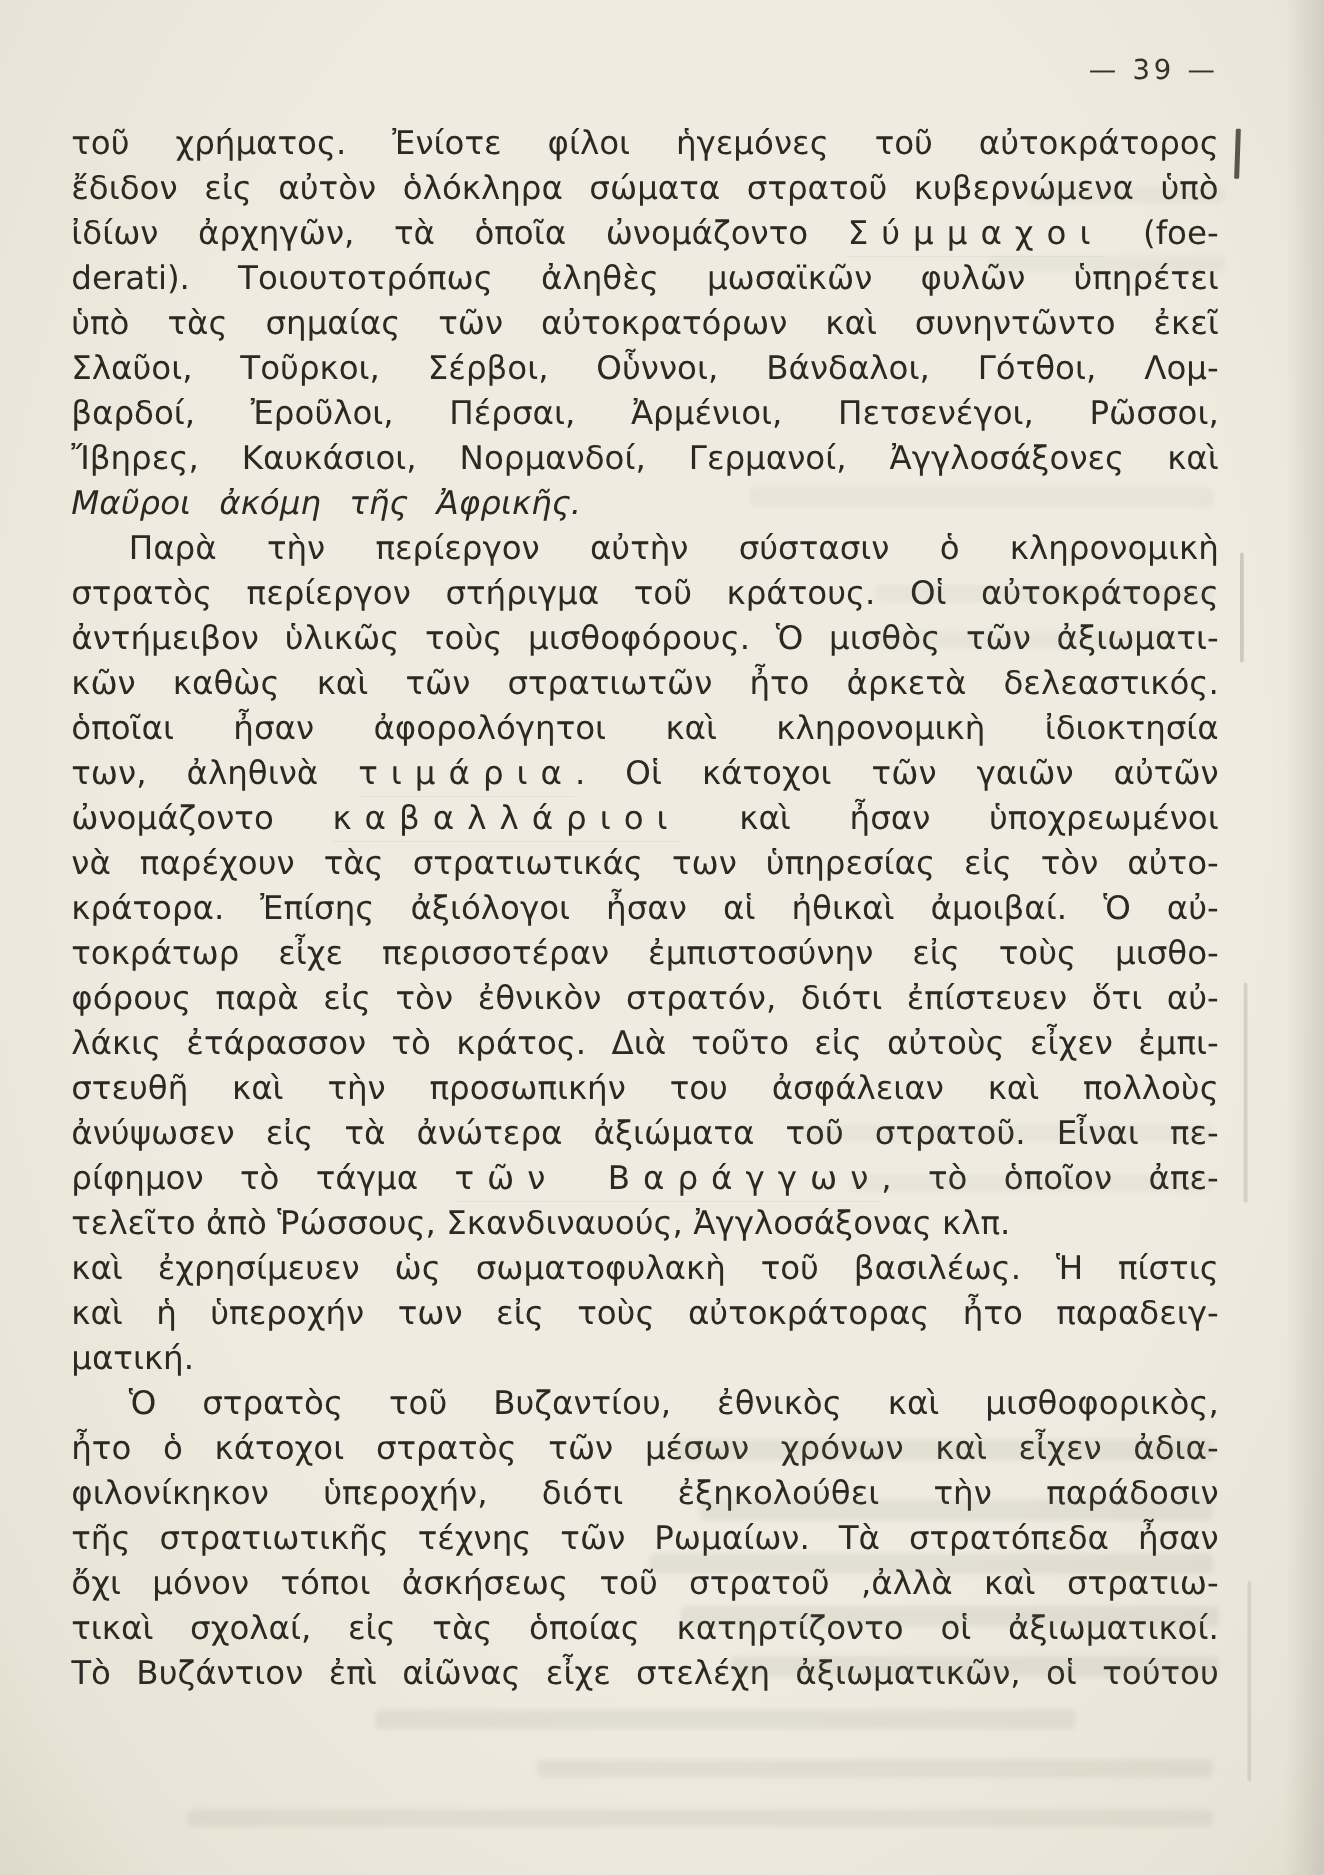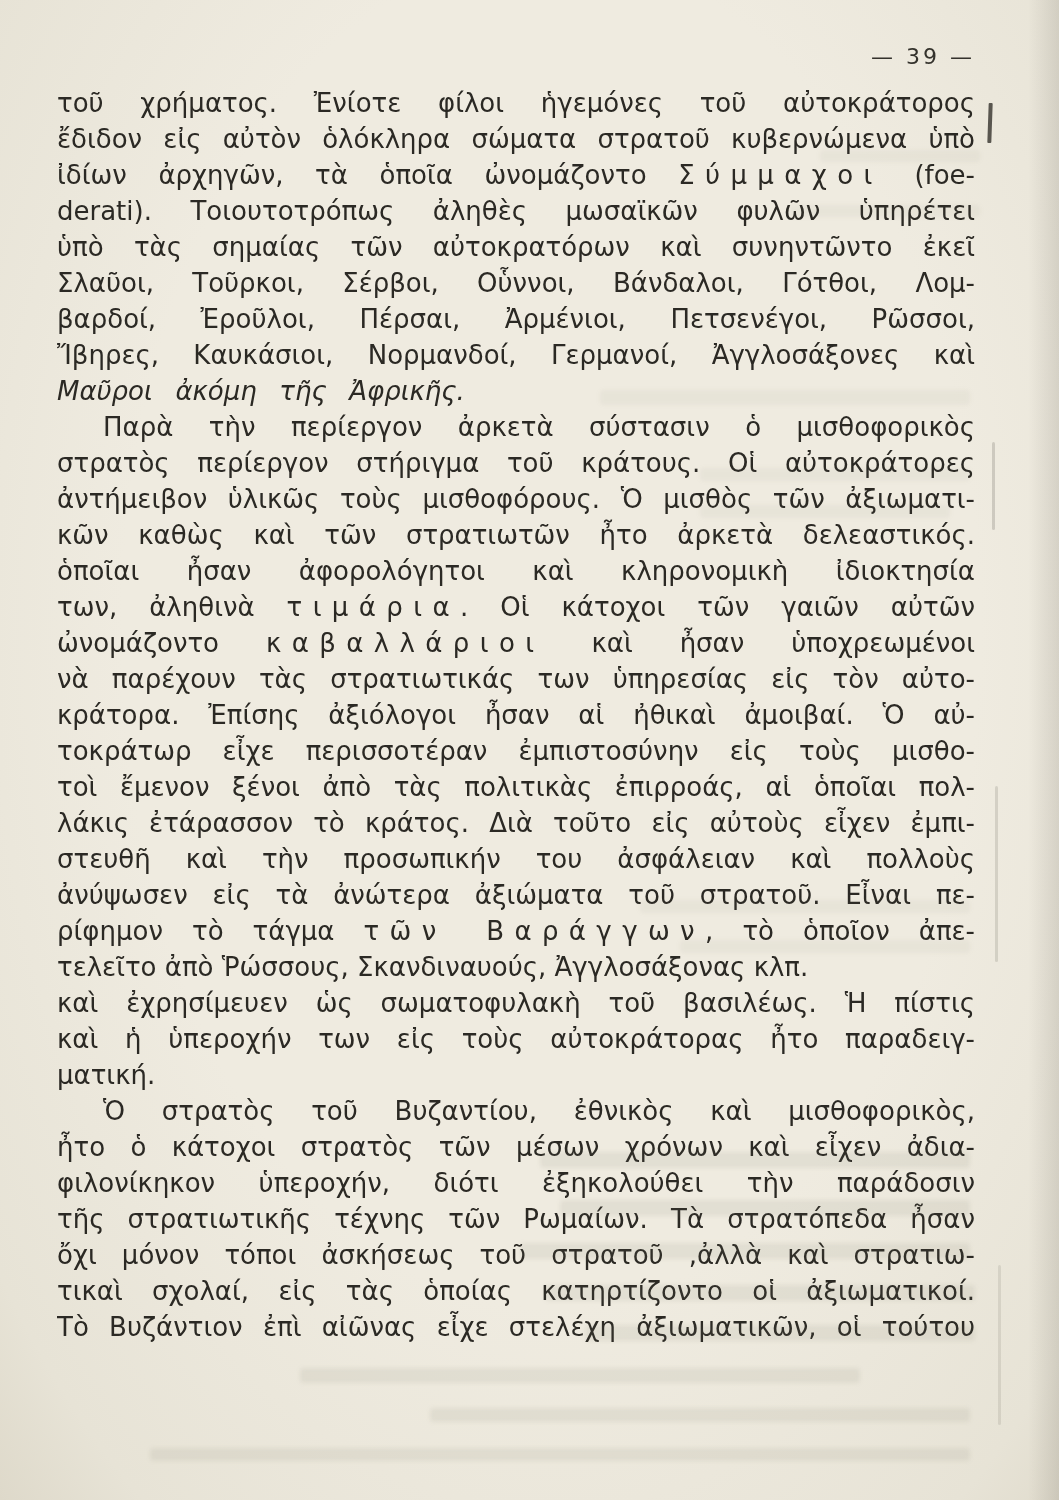--- a/index.html
+++ b/index.html
@@ -11,21 +11,21 @@
     font-family:"DejaVu Sans", sans-serif;
     color:#2b2924;
     overflow:hidden;
   }
   .page-number{
     position:absolute;top:20px;left:57px;width:918px;
     text-align:right;
     font-size:22px;letter-spacing:3px;color:#34322c;margin-top:24px;
   }
   .text-block{
-    position:absolute;left:57px;top:85px;width:918px;
+    position:absolute;left:57px;top:97px;width:918px;
     font-size:26px;line-height:36px;
   }
   .paragraph{margin:0;padding:0;}
   .line{
     height:36px;overflow:hidden;
     text-align:justify;
     text-align-last:justify;
   }
   .line.no-just{text-align-last:left;}
   .line.wide{word-spacing:0.55em;font-style:italic;}
@@ -58,31 +58,31 @@
         <div class="line"><span>ἔδιδον εἰς αὐτὸν ὁλόκληρα σώματα στρατοῦ κυβερνώμενα ὑπὸ</span></div>
         <div class="line"><span>ἰδίων ἀρχηγῶν, τὰ ὁποῖα ὠνομάζοντο </span><span class="emph">Σύμμαχοι</span><span> (foe-</span></div>
         <div class="line"><span>derati). Τοιουτοτρόπως ἀληθὲς μωσαϊκῶν φυλῶν ὑπηρέτει</span></div>
         <div class="line"><span>ὑπὸ τὰς σημαίας τῶν αὐτοκρατόρων καὶ συνηντῶντο ἐκεῖ</span></div>
         <div class="line"><span>Σλαῦοι, Τοῦρκοι, Σέρβοι, Οὗννοι, Βάνδαλοι, Γότθοι, Λομ-</span></div>
         <div class="line"><span>βαρδοί, Ἐροῦλοι, Πέρσαι, Ἀρμένιοι, Πετσενέγοι, Ρῶσσοι,</span></div>
         <div class="line"><span>Ἴβηρες, Καυκάσιοι, Νορμανδοί, Γερμανοί, Ἀγγλοσάξονες καὶ</span></div>
         <div class="line no-just wide"><span>Μαῦροι ἀκόμη τῆς Ἀφρικῆς.</span></div>
       </div>
       <div class="paragraph">
-        <div class="line indent"><span>Παρὰ τὴν περίεργον ἀρκετὰ σύστασιν ὁ μισθοφορικὸς</span></div>
+        <div class="line indent"><span>Παρὰ τὴν περίεργον αὐτὴν σύστασιν ὁ κληρονομικὴ</span></div>
         <div class="line"><span>στρατὸς περίεργον στήριγμα τοῦ κράτους. Οἱ αὐτοκράτορες</span></div>
         <div class="line"><span>ἀντήμειβον ὑλικῶς τοὺς μισθοφόρους. Ὁ μισθὸς τῶν ἀξιωματι-</span></div>
         <div class="line"><span>κῶν καθὼς καὶ τῶν στρατιωτῶν ἦτο ἀρκετὰ δελεαστικός.</span></div>
         <div class="line"><span>ὁποῖαι ἦσαν ἀφορολόγητοι καὶ κληρονομικὴ ἰδιοκτησία</span></div>
         <div class="line"><span>των, ἀληθινὰ </span><span class="emph">τιμάρια</span><span>. Οἱ κάτοχοι τῶν γαιῶν αὐτῶν</span></div>
         <div class="line"><span>ὠνομάζοντο </span><span class="emph">καβαλλάριοι</span><span> καὶ ἦσαν ὑποχρεωμένοι</span></div>
         <div class="line"><span>νὰ παρέχουν τὰς στρατιωτικάς των ὑπηρεσίας εἰς τὸν αὐτο-</span></div>
         <div class="line"><span>κράτορα. Ἐπίσης ἀξιόλογοι ἦσαν αἱ ἠθικαὶ ἀμοιβαί. Ὁ αὐ-</span></div>
         <div class="line"><span>τοκράτωρ εἶχε περισσοτέραν ἐμπιστοσύνην εἰς τοὺς μισθο-</span></div>
-        <div class="line"><span>τοὶ ἔμενον ξένοι ἀπὸ τὰς πολιτικὰς ἐπιρροάς, αἱ ὁποῖαι πολ-</span></div>
+        <div class="line"><span>φόρους παρὰ εἰς τὸν ἐθνικὸν στρατόν, διότι ἐπίστευεν ὅτι αὐ-</span></div>
         <div class="line"><span>λάκις ἐτάρασσον τὸ κράτος. Διὰ τοῦτο εἰς αὐτοὺς εἶχεν ἐμπι-</span></div>
         <div class="line"><span>στευθῆ καὶ τὴν προσωπικήν του ἀσφάλειαν καὶ πολλοὺς</span></div>
         <div class="line"><span>ἀνύψωσεν εἰς τὰ ἀνώτερα ἀξιώματα τοῦ στρατοῦ. Εἶναι πε-</span></div>
         <div class="line"><span>ρίφημον τὸ τάγμα </span><span class="emph">τῶν Βαράγγων</span><span>, τὸ ὁποῖον ἀπε-</span></div>
         <div class="line no-just"><span>τελεῖτο ἀπὸ Ῥώσσους, Σκανδιναυούς, Ἀγγλοσάξονας κλπ.</span></div>
         <div class="line"><span>καὶ ἐχρησίμευεν ὡς σωματοφυλακὴ τοῦ βασιλέως. Ἡ πίστις</span></div>
         <div class="line"><span>καὶ ἡ ὑπεροχήν των εἰς τοὺς αὐτοκράτορας ἦτο παραδειγ-</span></div>
         <div class="line no-just"><span>ματική.</span></div>
       </div>
       <div class="paragraph">

